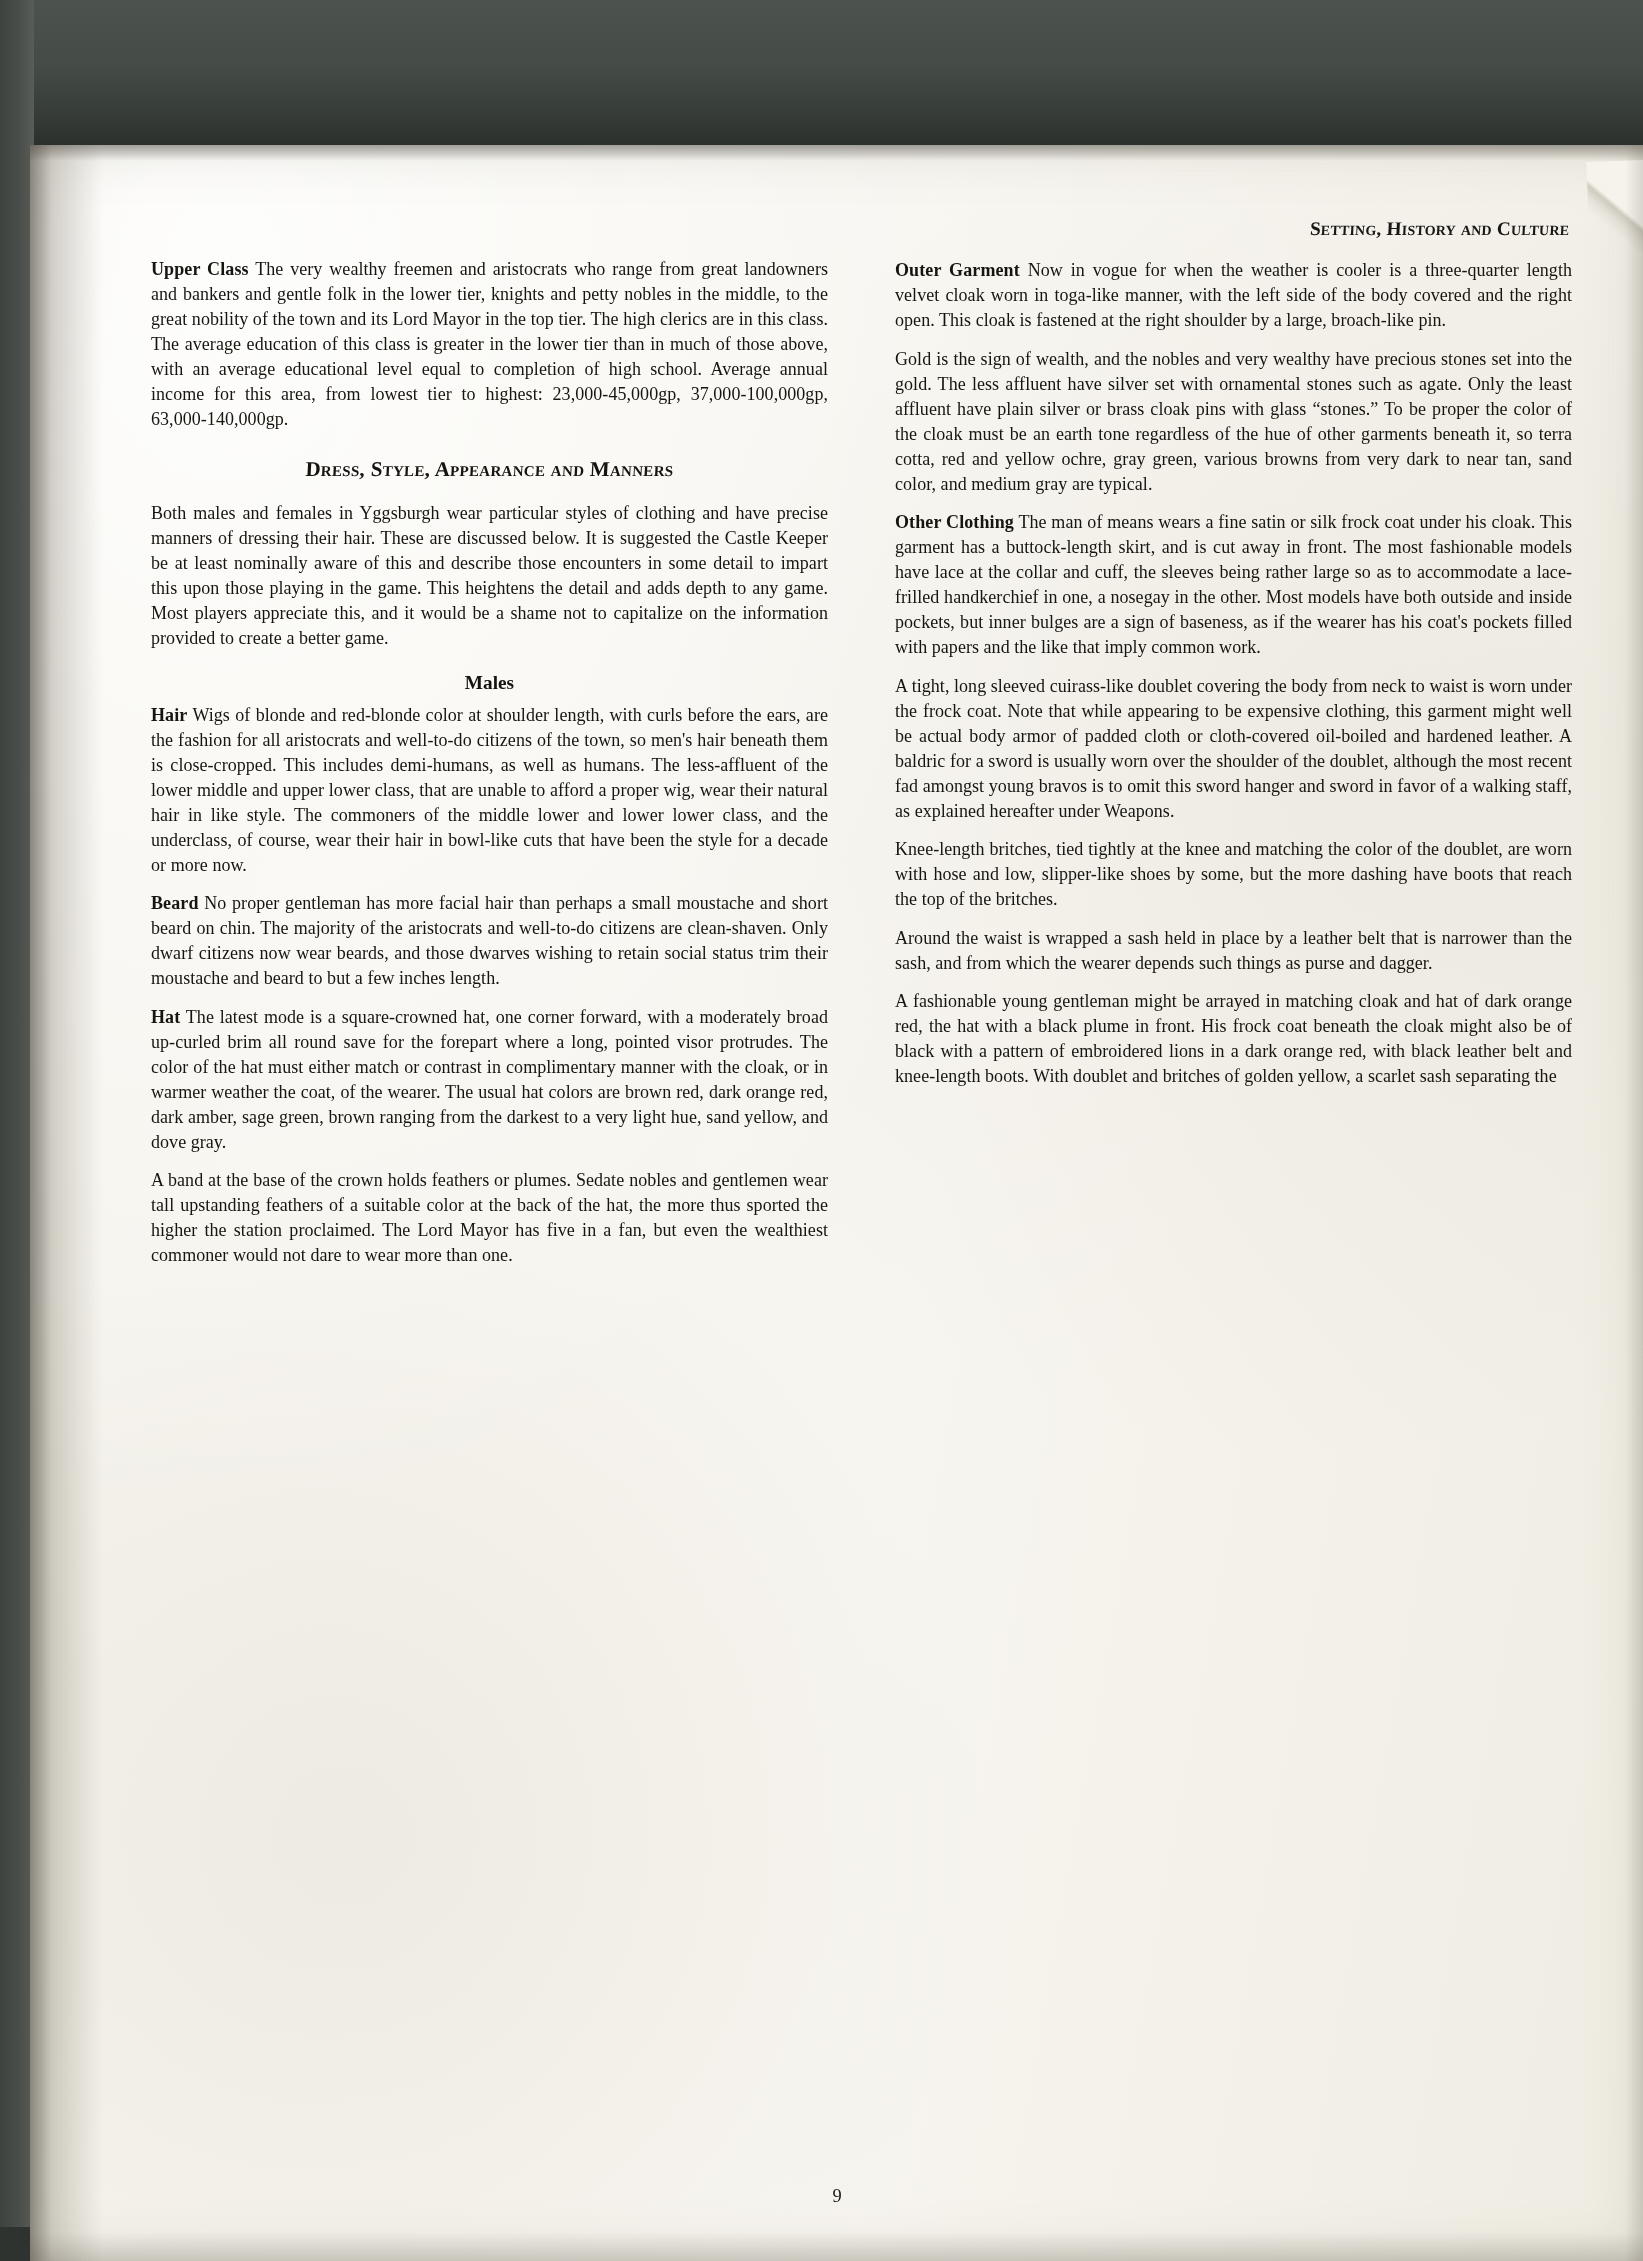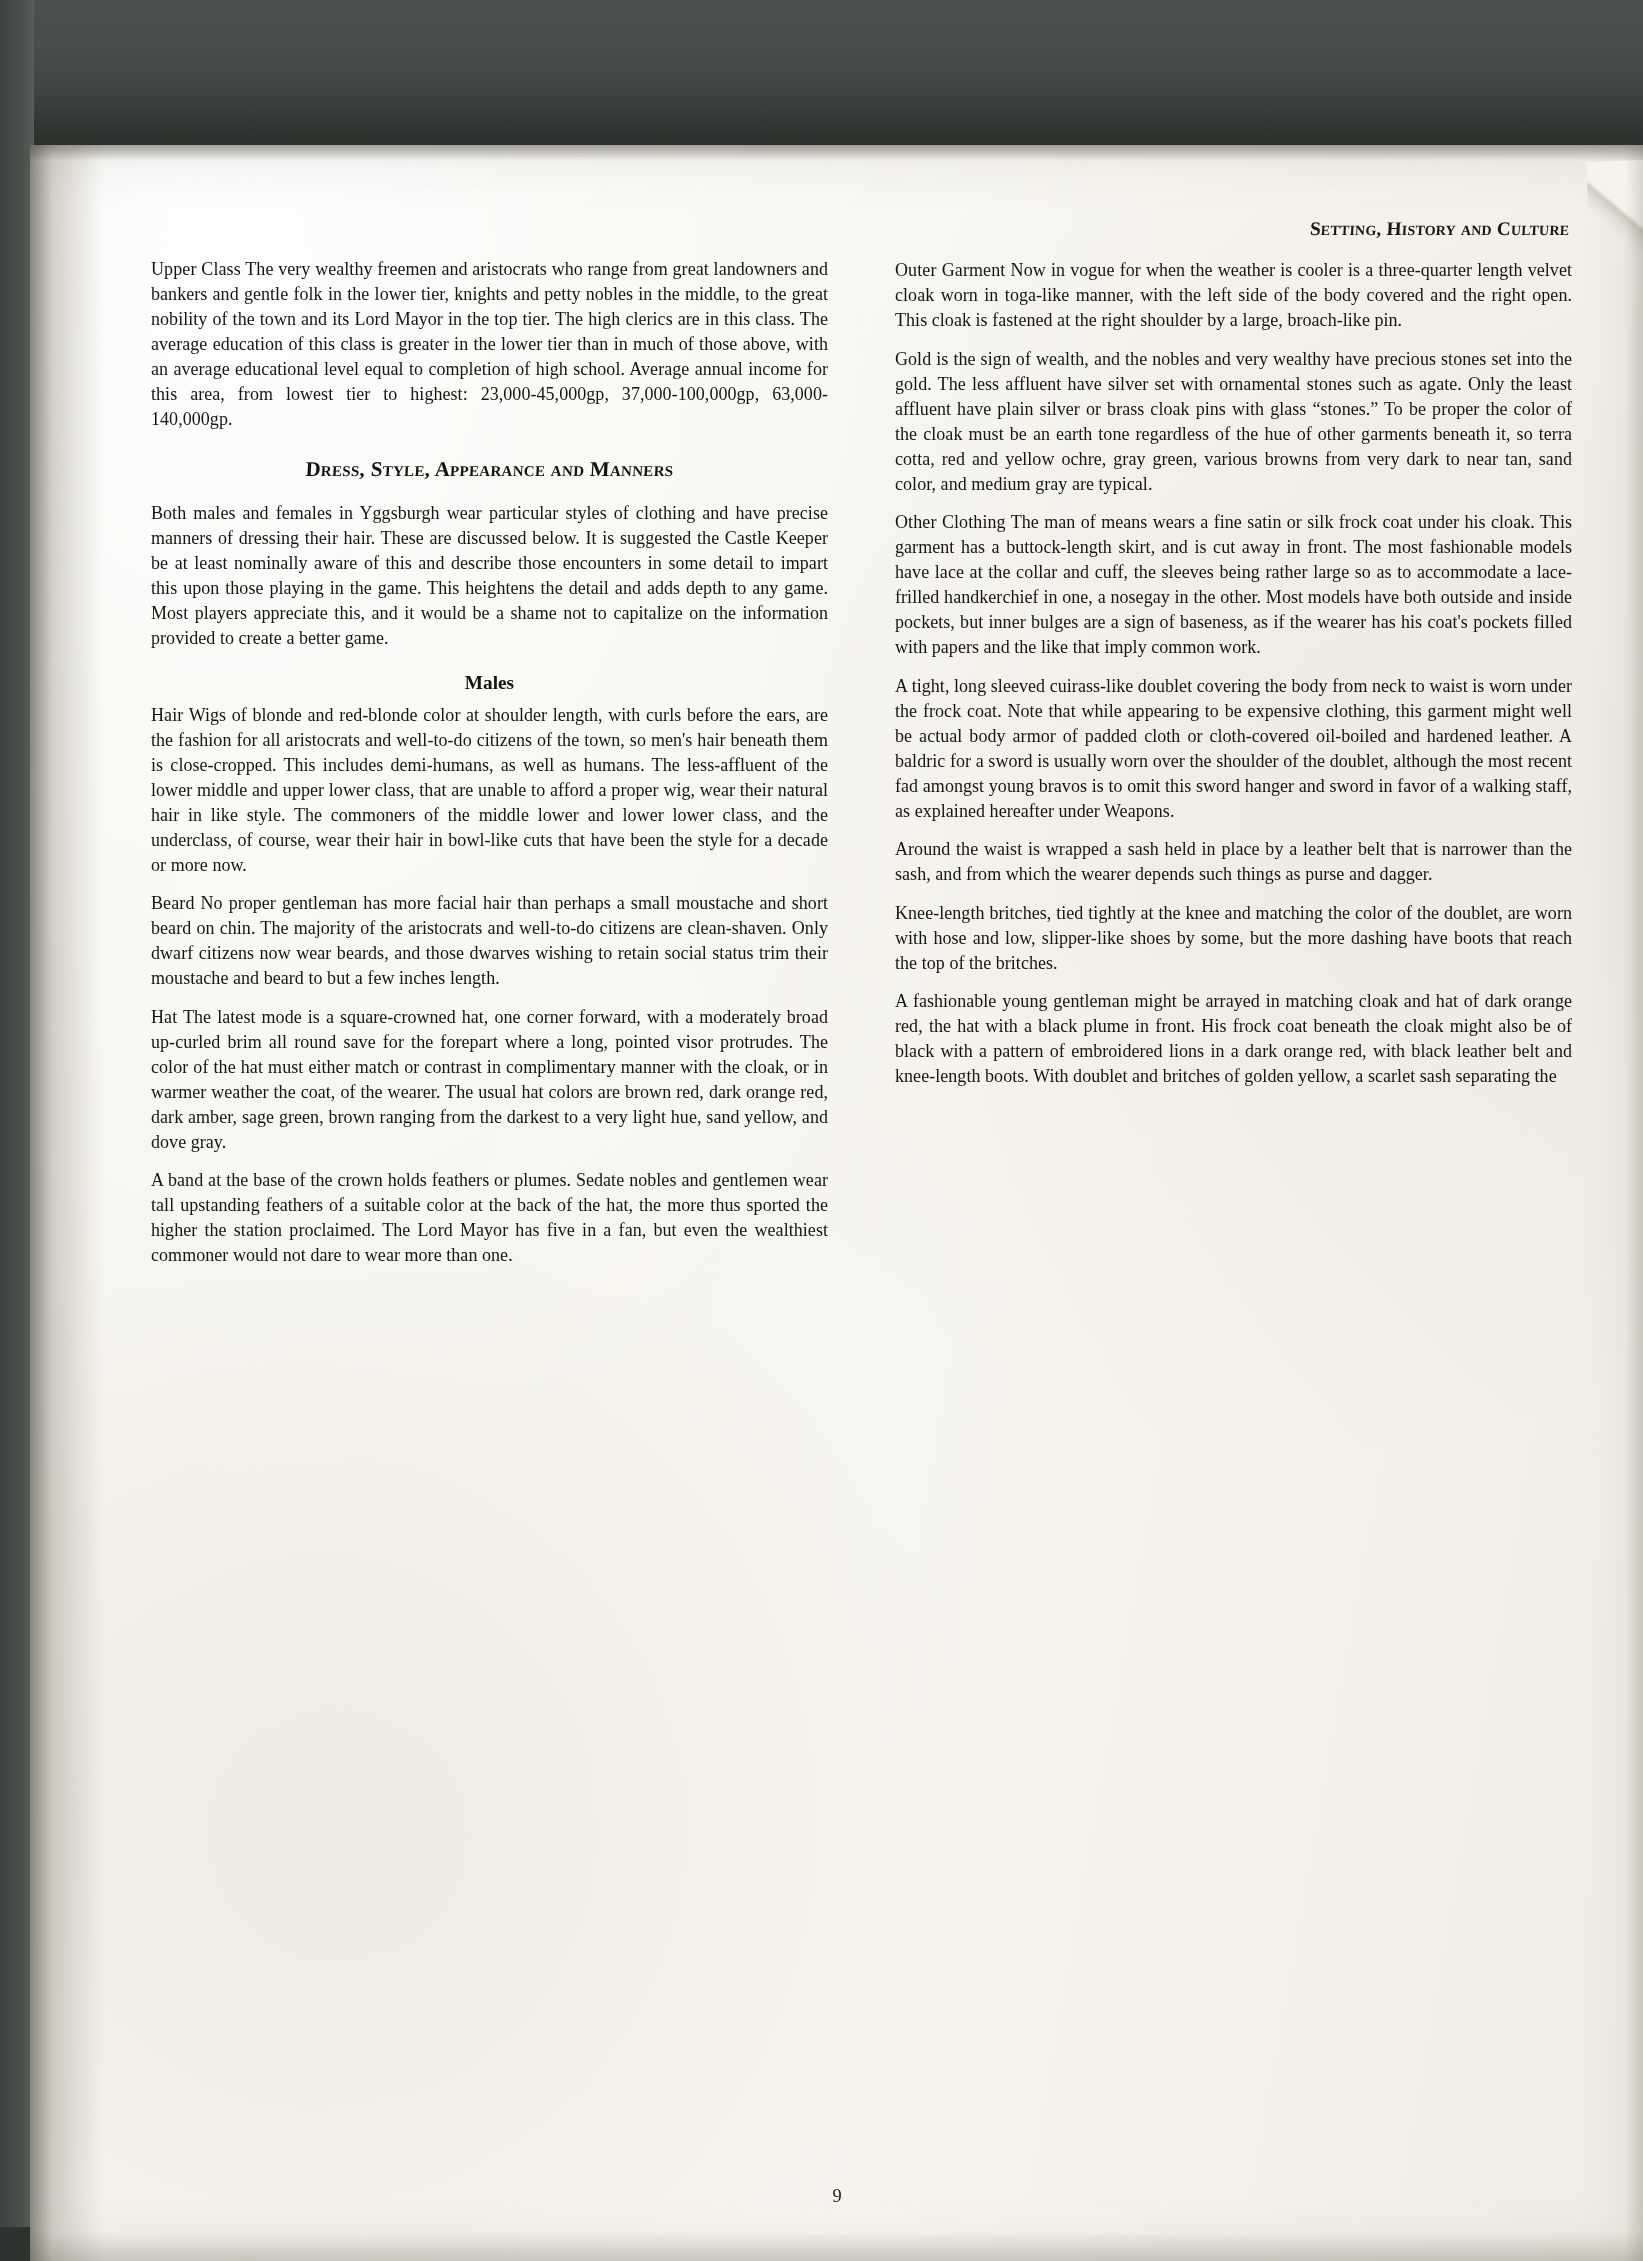--- a/index.html
+++ b/index.html
@@ -128,21 +128,21 @@
     margin: 0 0 13.5px 0;
     font-size: 18px;
     line-height: 25px;
     text-align: justify;
     color: #16150f;
     letter-spacing: 0.05px;
     -webkit-hyphens: none;
   }
 
   .lead {
-    font-weight: 400;
+    font-weight: 700;
     letter-spacing: 0.1px;
   }
 
   h2.section {
     font-family: "Liberation Serif", serif;
     font-size: 21px;
     font-weight: 700;
     text-align: center;
     margin: 25px 0 19.3px 0;
     color: #15140f;
@@ -225,23 +225,23 @@
 
 
           <p><span class="lead">Outer Garment</span><span> Now in vogue for when the weather is cooler is a three-quarter length velvet cloak worn in toga-like manner, with the left side of the body covered and the right open. This cloak is fastened at the right shoulder by a large, broach-like pin.</span></p>
 
           <p><span>Gold is the sign of wealth, and the nobles and very wealthy have precious stones set into the gold. The less affluent have silver set with ornamental stones such as agate. Only the least affluent have plain silver or brass cloak pins with glass “stones.” To be proper the color of the cloak must be an earth tone regardless of the hue of other garments beneath it, so terra cotta, red and yellow ochre, gray green, various browns from very dark to near tan, sand color, and medium gray are typical.</span></p>
 
           <p><span class="lead">Other Clothing</span><span> The man of means wears a fine satin or silk frock coat under his cloak. This garment has a buttock-length skirt, and is cut away in front. The most fashionable models have lace at the collar and cuff, the sleeves being rather large so as to accommodate a lace-frilled handkerchief in one, a nosegay in the other. Most models have both outside and inside pockets, but inner bulges are a sign of baseness, as if the wearer has his coat's pockets filled with papers and the like that imply common work.</span></p>
 
           <p><span>A tight, long sleeved cuirass-like doublet covering the body from neck to waist is worn under the frock coat. Note that while appearing to be expensive clothing, this garment might well be actual body armor of padded cloth or cloth-covered oil-boiled and hardened leather. A baldric for a sword is usually worn over the shoulder of the doublet, although the most recent fad amongst young bravos is to omit this sword hanger and sword in favor of a walking staff, as explained hereafter under Weapons.</span></p>
 
+          <p><span>Knee-length britches, tied tightly at the knee and matching the color of the doublet, are worn with hose and low, slipper-like shoes by some, but the more dashing have boots that reach the top of the britches.</span></p>
+
           <p><span>Around the waist is wrapped a sash held in place by a leather belt that is narrower than the sash, and from which the wearer depends such things as purse and dagger.</span></p>
-
-          <p><span>Knee-length britches, tied tightly at the knee and matching the color of the doublet, are worn with hose and low, slipper-like shoes by some, but the more dashing have boots that reach the top of the britches.</span></p>
 
 
           <p><span>A fashionable young gentleman might be arrayed in matching cloak and hat of dark orange red, the hat with a black plume in front. His frock coat beneath the cloak might also be of black with a pattern of embroidered lions in a dark orange red, with black leather belt and knee-length boots. With doublet and britches of golden yellow, a scarlet sash separating the</span></p>
 
         </div>
       </div>
     </div>
 
     <div class="folio">9</div>
   </div>

